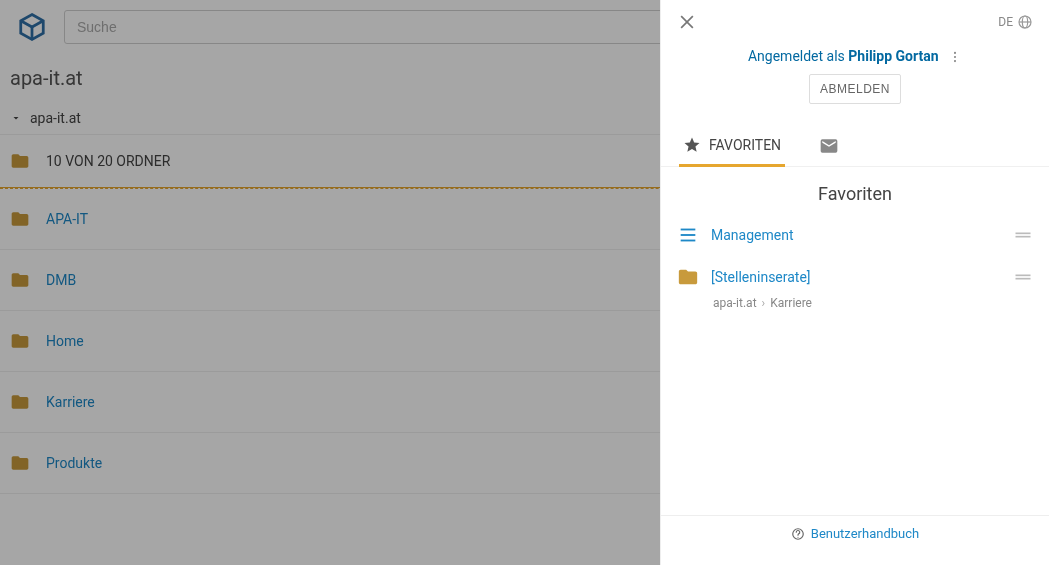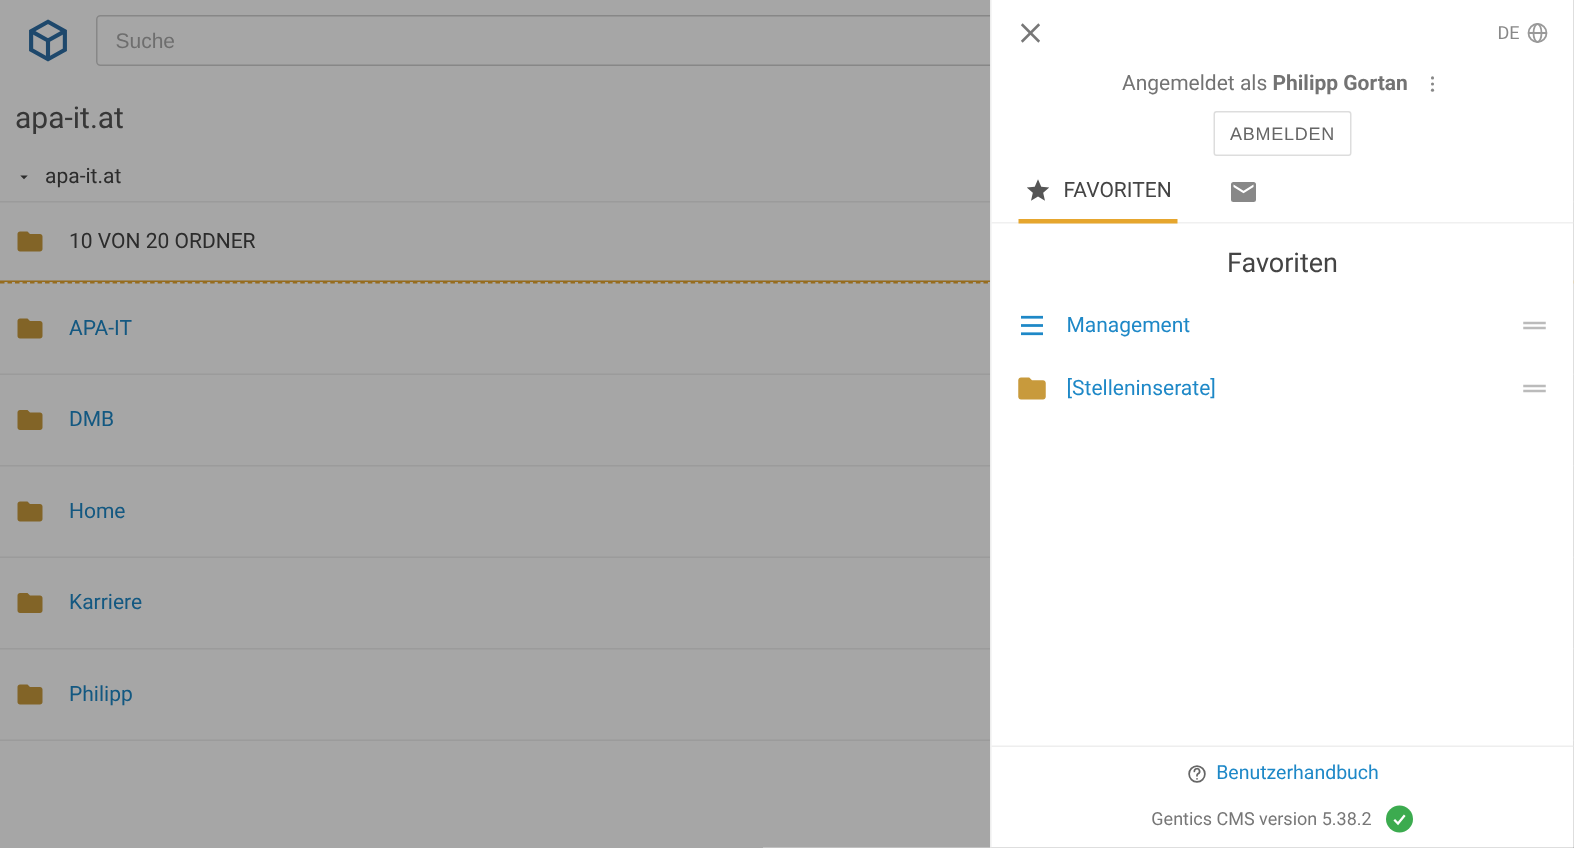--- a/index.html
+++ b/index.html
@@ -128,27 +128,27 @@
     .close-x { cursor: pointer; color: #777; }
     .lang {
       display: flex; align-items: center; gap: 4px;
       font-size: 12px; color: #888;
       cursor: pointer;
     }
     .logged-in {
       text-align: center;
       margin-top: 16px;
       font-size: 14px;
-      color: #737373;
+      color: #0369a1;
     }
     .logged-in b { font-weight: 700; }
     .logged-in .more { color: #888; margin-left: 6px; cursor: pointer; display: inline-block; vertical-align: middle; }
     .logout-btn {
       display: block;
-      margin: 10px auto 4px auto;
+      margin: 10px auto 22px auto;
       border: 1px solid #ddd;
       padding: 7px 10px;
       font-size: 12px;
       letter-spacing: 0.5px;
       color: #666;
       background: #fff;
       cursor: pointer;
       border-radius: 2px;
     }
 
@@ -308,21 +308,21 @@
         </svg>
       </span>
       <span class="link-text">Karriere</span>
     </div>
     <div class="list-item">
       <span class="fld-icon">
         <svg width="20" height="20" viewBox="0 0 24 24" fill="#C89A3C">
           <path d="M10 4H4c-1.1 0-2 .9-2 2v12c0 1.1.9 2 2 2h16c1.1 0 2-.9 2-2V8c0-1.1-.9-2-2-2h-8l-2-2z"></path>
         </svg>
       </span>
-      <span class="link-text">Philipp</span>
+      <span class="link-text">Produkte</span>
     </div>
   </div>
 
 <div class="dim dim-full"></div>
 
 <div class="panel">
   <div class="panel-top">
     <div class="panel-top-row">
       <span class="close-x">
         <svg width="20" height="20" viewBox="0 0 24 24" fill="none" stroke="#777" stroke-width="2">
@@ -401,38 +401,31 @@
               </svg>
             </span>
             <span class="name">[Stelleninserate]</span>
             <span class="drag-handle">
               <svg width="20" height="20" viewBox="0 0 24 24" fill="#bbb">
                 <rect x="3" y="9" width="18" height="2"></rect>
                 <rect x="3" y="13" width="18" height="2"></rect>
               </svg>
             </span>
           </div>
+          <div class="crumb"><span>apa-it.at</span><span class="sep">›</span><span>Karriere</span></div>
         </div>
       </div>
   </div>
 
   <div class="panel-footer">
     <div class="help-row">
       <span>
         <svg width="14" height="14" viewBox="0 0 24 24" fill="none" stroke="#666" stroke-width="2">
             <circle cx="12" cy="12" r="9"></circle>
             <path d="M9 9a3 3 0 1 1 4 2.8c-.8.4-1 1-1 2.2" stroke-linecap="round"></path>
             <circle cx="12" cy="17.5" r="1" fill="#666" stroke="none"></circle>
           </svg>
       </span>
       <span class="help-link">Benutzerhandbuch</span>
     </div>
-    <div class="version-row">
-      <span>Gentics CMS version 5.38.2</span>
-      <span class="ok-badge">
-        <svg width="12" height="12" viewBox="0 0 24 24" fill="none" stroke="#fff" stroke-width="3">
-            <polyline points="5,13 10,18 19,7"></polyline>
-          </svg>
-      </span>
-    </div>
   </div>
 
 </div>
 
 </body></html>

